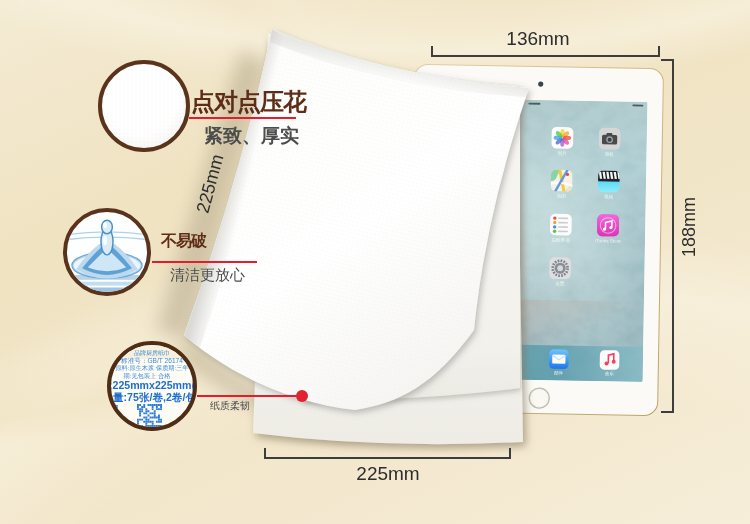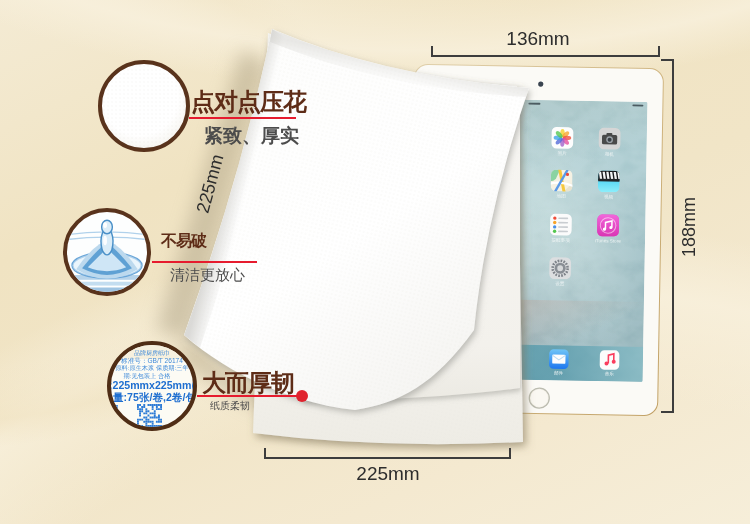--- a/index.html
+++ b/index.html
@@ -332,21 +332,20 @@
 <div class="abs" style="left:189px;top:116.5px;width:107px;height:2px;background:#e61b2e;"></div>
 
 <div class="subline" style="left:204px;top:123px;font-size:19px;font-weight:bold;">紧致、厚实</div>
 
 <div class="headline" style="left:161px;top:231px;font-size:16px;letter-spacing:-1px;">不易破</div>
 
 <div class="abs" style="left:152px;top:260.5px;width:105px;height:2px;background:#e61b2e;"></div>
 
 <div class="subline" style="left:170px;top:266px;font-size:15px;">清洁更放心</div>
 
-<div class="headline" style="left:202px;top:367px;font-size:24px;letter-spacing:-1px;">大而厚韧</div>
 
 <div class="abs" style="left:197px;top:394.5px;width:101px;height:2px;background:#e61b2e;"></div>
 
 <div class="abs" style="left:296px;top:390px;width:12px;height:12px;border-radius:50%;background:#e0232e;"></div>
 
 <div class="subline" style="left:210px;top:399px;font-size:10px;">纸质柔韧</div>
 
 <div class="dim" style="left:495px;top:28px;width:86px;text-align:center;font-size:19px;">136mm</div>
 
 <div class="abs" style="left:431px;top:55px;width:229px;height:2px;background:#3d3d3d;"></div>

